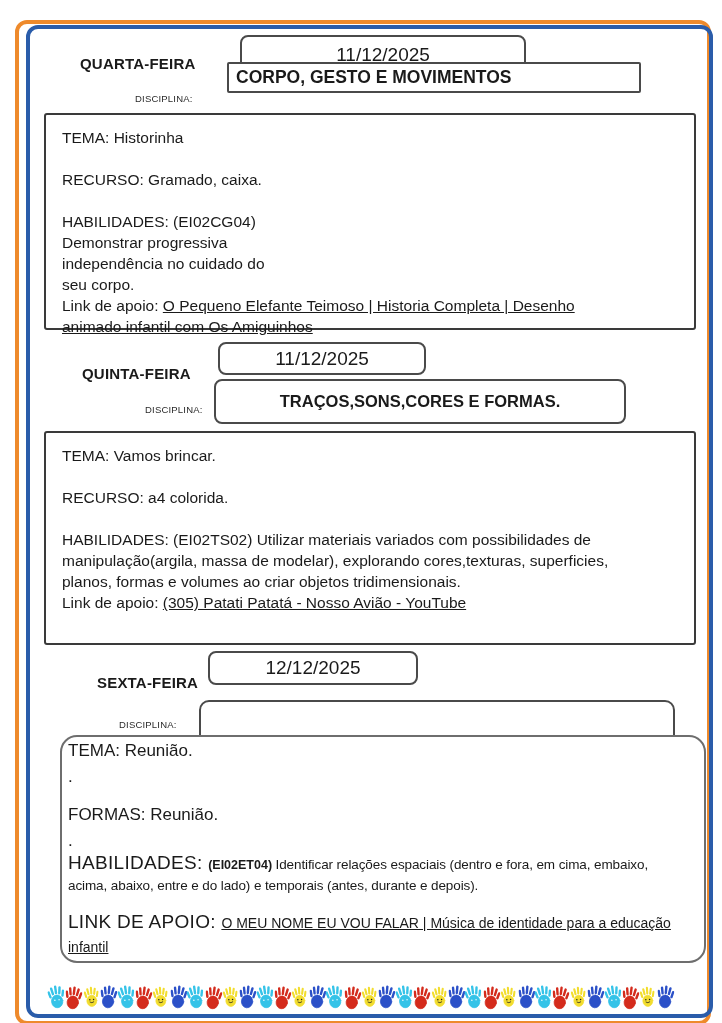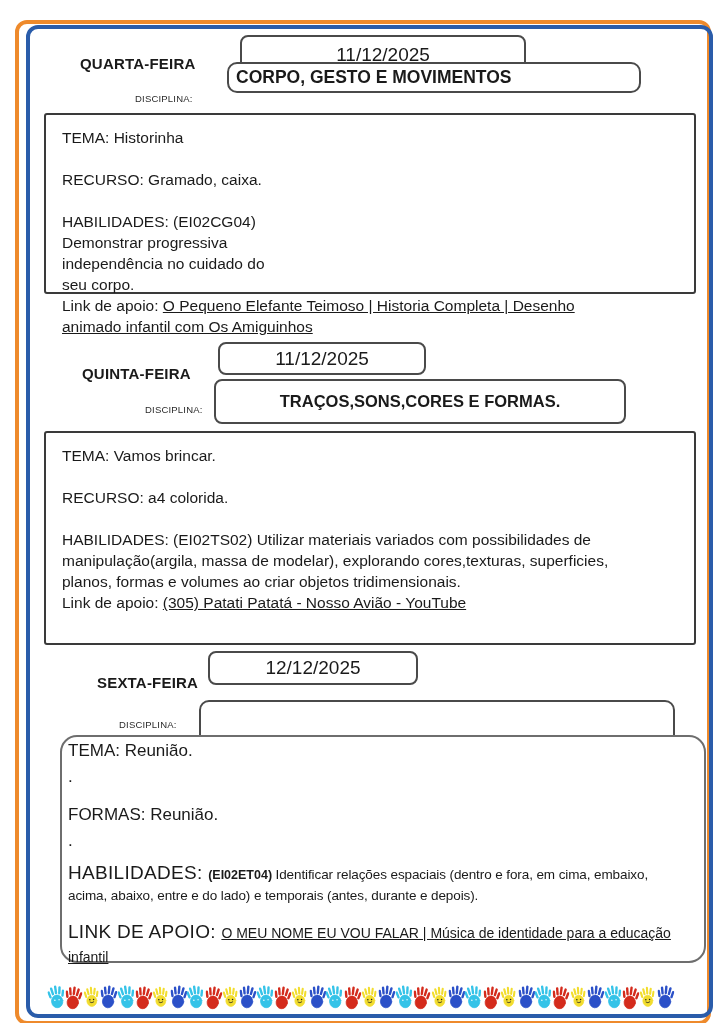--- a/index.html
+++ b/index.html
@@ -44,26 +44,26 @@
 
 <div class="page">
 
   <div class="frame orange"></div>
   <div class="frame blue"></div>
 
   <div class="day-label" style="left:80px;top:55px;text-align:center;">QUARTA-FEIRA</div>
   <div class="rbox date-box z2" style="left:240px;top:35px;width:286px;height:58px;padding-top:7px;">
     <span>11/12/2025</span>
   </div>
-  <div class="rbox disc-box z3" style="left:227px;top:62px;width:414px;height:31px;line-height:27px;padding-left:7px;border-radius:10px;">
+  <div class="rbox disc-box z3" style="left:227px;top:62px;width:414px;height:31px;line-height:27px;padding-left:7px;border-radius:2px;">
     <span>CORPO, GESTO E MOVIMENTOS</span>
   </div>
   <div class="disciplina-label" style="left:135px;top:93px;">DISCIPLINA:</div>
 
-  <div class="content-box cb-dark" style="left:44px;top:113px;width:652px;height:181px;">
+  <div class="content-box cb-dark" style="left:44px;top:113px;width:652px;height:217px;">
     <div>TEMA:  Historinha</div>
     <div class="gap"></div>
     <div>RECURSO: Gramado, caixa.</div>
     <div class="gap"></div>
     <div class="pre">HABILIDADES: (EI02CG04)
 Demonstrar progressiva
 independência no cuidado do
 seu corpo.</div>
     <div><span>Link de apoio: </span><span class="ulink pre">O Pequeno Elefante Teimoso | Historia Completa | Desenho
 animado infantil com Os Amiguinhos</span></div>
@@ -97,21 +97,21 @@
     <span class="pre">ESPAÇO, TEMPO, QUANTIDADES,
 RELAÇÕES E TRANSFORMAÇÕES</span>
   </div>
   <div class="disciplina-label" style="left:119px;top:719px;">DISCIPLINA:</div>
 
   <div class="content-box cb-gray" style="left:60px;top:735px;width:646px;height:228px;border-radius:17px;">
     <div class="b3-big" style="margin:2px 0 6px 0;">TEMA:  Reunião.</div>
     <div class="b3-big" style="margin:0 0 16px 0;">.</div>
     <div class="b3-big" style="margin:18px 0 6px 0;">FORMAS:  Reunião.</div>
     <div class="b3-big" style="margin:0 0 0 0;">.</div>
-    <div style="margin:12px 0 14px 0;line-height:20px;">
+    <div style="margin:2px 0 14px 0;line-height:20px;">
       <span class="b3-label">HABILIDADES:  </span><span class="b3-code">(EI02ET04) </span><span class="b3-small pre">Identificar relações espaciais (dentro e fora, em cima, embaixo,
 acima, abaixo, entre e do lado) e temporais (antes, durante e depois).</span>
     </div>
     <div style="margin:14px 0 0 0;line-height:23px;">
       <span class="b3-label">LINK DE APOIO: </span><span class="ulink pre b3-link">O MEU NOME EU VOU FALAR | Música de identidade para a educação
 infantil</span>
     </div>
   </div>
 
   <div class="hands-row">

